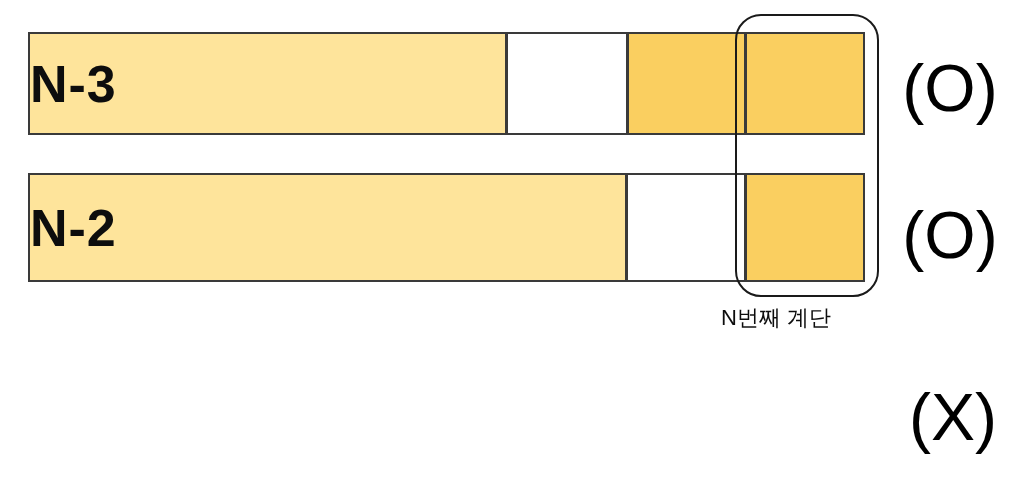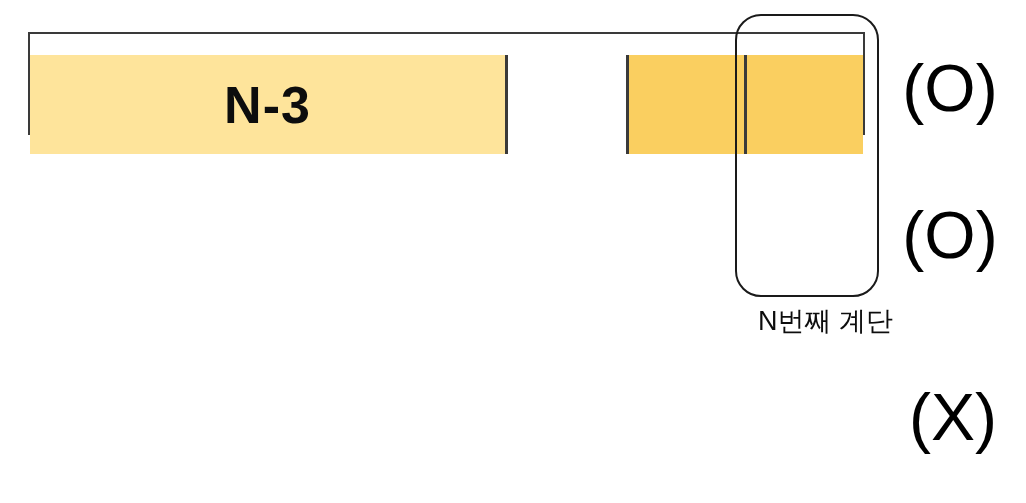--- a/index.html
+++ b/index.html
@@ -25,22 +25,20 @@
     background: #ffffff;
   }
   .bar-row-1 { top: 32px;  height: 103px; }
   .bar-row-2 { top: 173px; height: 109px; }
   .bar-row-3 { top: 361px; height: 105px; }
   .seg {
     box-sizing: border-box;
     height: 100%;
     display: flex;
     align-items: center;
-    justify-content: center;
-    margin-top: 21px;
   }
   .seg-yellow { background: var(--stair-light, #fee49b); }
   .seg-white  { background: #ffffff; }
   .seg-orange { background: var(--stair-dark, #facf60); }
   .seg-div    { border-left: 3px solid var(--bar-border, #3a3a3a); }
   .bar-label {
     font-size: 52px;
     font-weight: bold;
     color: #0d0d0d;
     letter-spacing: 1px;
@@ -56,22 +54,22 @@
     border: 2px solid var(--outline, #1a1a1a);
     border-radius: 26px;
     background: transparent;
     z-index: 5;
   }
   .nth-label {
     position: absolute;
     left: 721px;
     top: 303px;
     width: 172px;
-    text-align: right;
-    font-size: 27px;
+    text-align: left;
+    font-size: 22px;
     color: #0d0d0d;
     white-space: nowrap;
     z-index: 6;
   }
   .result-mark {
     position: absolute;
     width: 120px;
     text-align: center;
     font-size: 66px;
     font-weight: 400;
@@ -90,20 +88,27 @@
 
   <div class="bar bar-row-1">
     <div class="seg seg-yellow" style="width:475px">
       <span class="bar-label">N-3</span>
     </div>
     <div class="seg seg-white seg-div" style="width:121px"></div>
     <div class="seg seg-orange seg-div" style="width:118px"></div>
     <div class="seg seg-orange seg-div" style="width:119px"></div>
   </div>
 
+  <div class="bar bar-row-2">
+    <div class="seg seg-yellow" style="width:595px">
+      <span class="bar-label">N-2</span>
+    </div>
+    <div class="seg seg-white seg-div" style="width:119px"></div>
+    <div class="seg seg-orange seg-div" style="width:119px"></div>
+  </div>
 
 
   <div class="nth-box"></div>
 
   <div class="nth-label">N번째 계단</div>
 
   <div class="result-mark mark-1">(O)</div>
   <div class="result-mark mark-2">(O)</div>
   <div class="result-mark mark-3">(X)</div>
 

